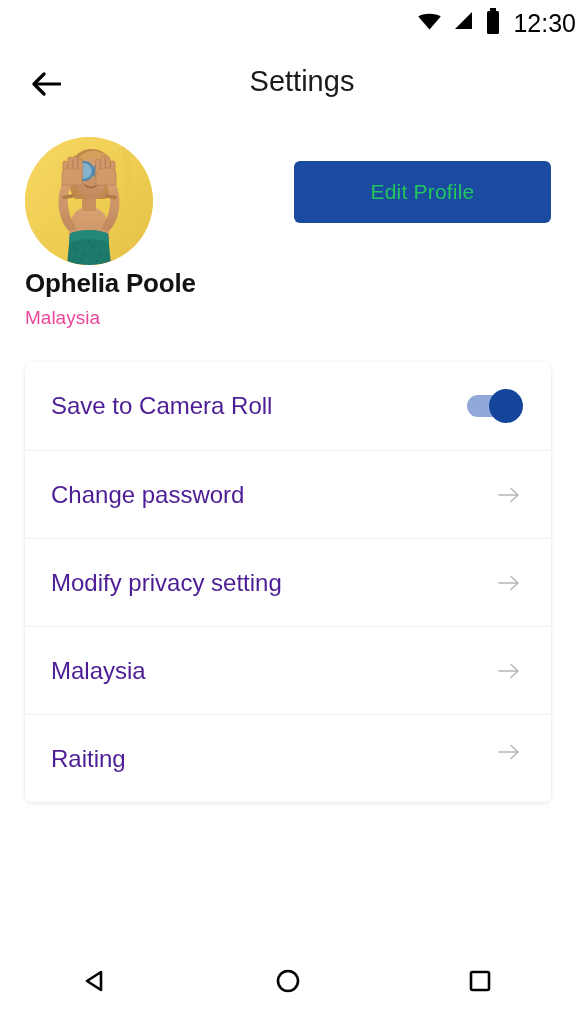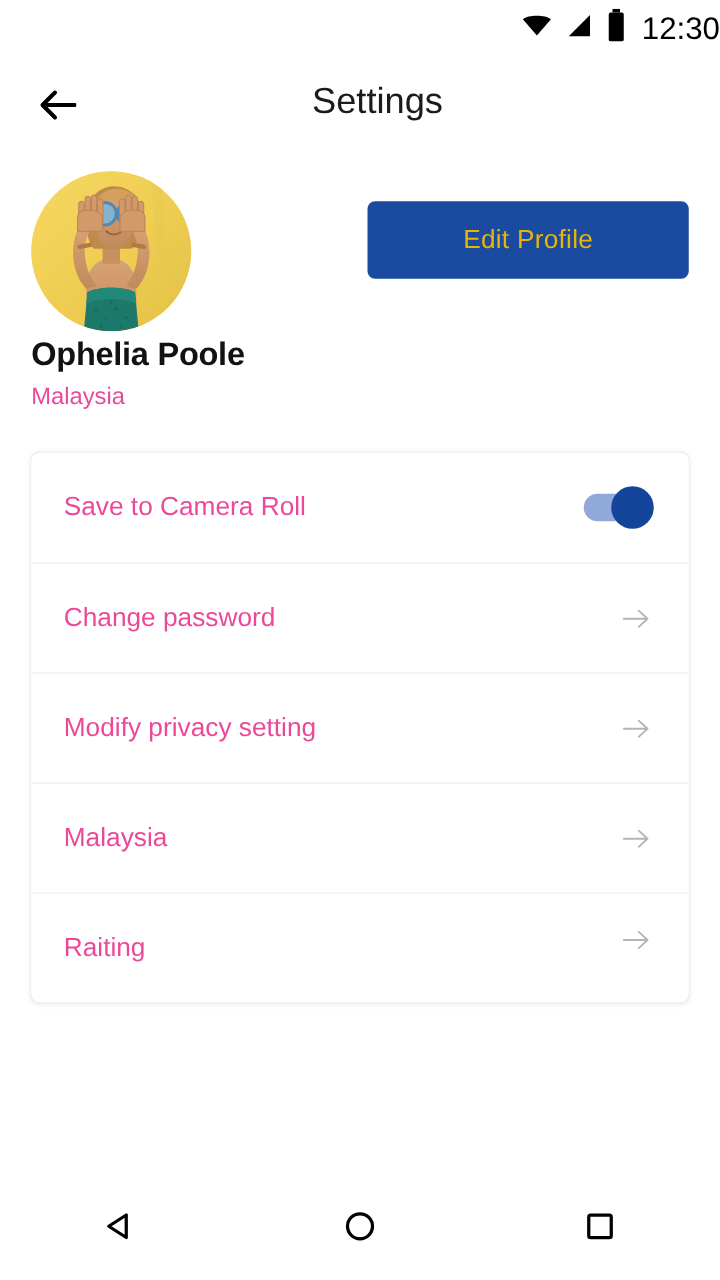--- a/index.html
+++ b/index.html
@@ -72,21 +72,21 @@
     background: #f2cf52;
   }
   .avatar svg { display: block; width: 128px; height: 128px; }
 
   .edit-profile-btn {
     position: absolute;
     left: 294px; top: 24px;
     width: 257px; height: 62px;
     border: none;
     border-radius: 6px;
-    color: #eab308;
+    color: #22c55e;
     font-size: 21px;
     font-family: "Liberation Sans", sans-serif;
     cursor: pointer;
     letter-spacing: 0.2px;
   }
   .user-name {
     position: absolute;
     left: 25px; top: 131px;
     font-size: 26px;
     font-weight: bold;
@@ -114,22 +114,22 @@
     position: relative;
     height: 88px;
     display: flex;
     align-items: center;
     padding: 0 26px;
     cursor: pointer;
     background: #ffffff;
   }
   .row + .row { border-top: 1px solid #f0f0f0; }
   .row-label {
-    font-size: 21px;
-    color: #ec4899;
+    font-size: 24px;
+    color: #4c1d95;
     flex: 1;
   }
   .toggle {
     position: relative;
     width: 52px; height: 22px;
     cursor: pointer;
     margin-right: 6px;
   }
   .toggle-track {
     position: absolute;

